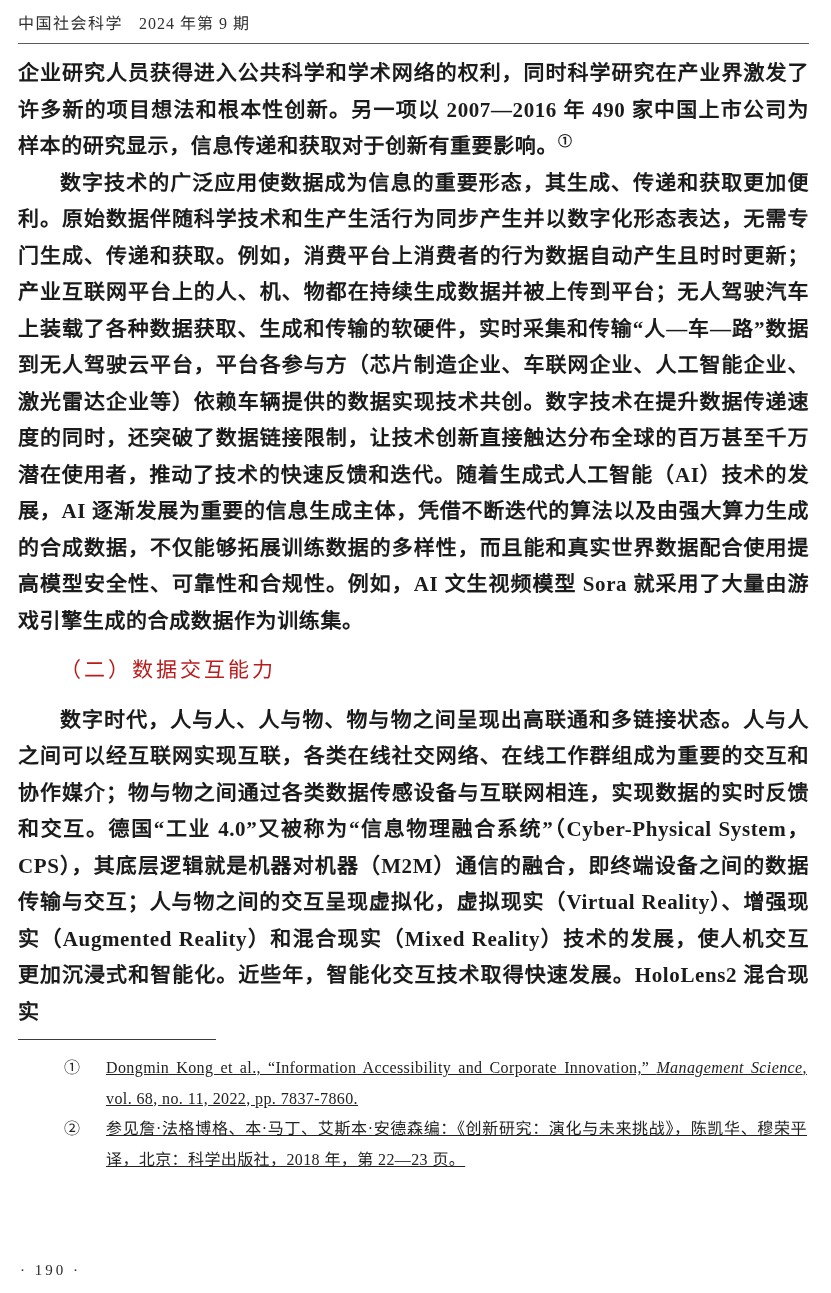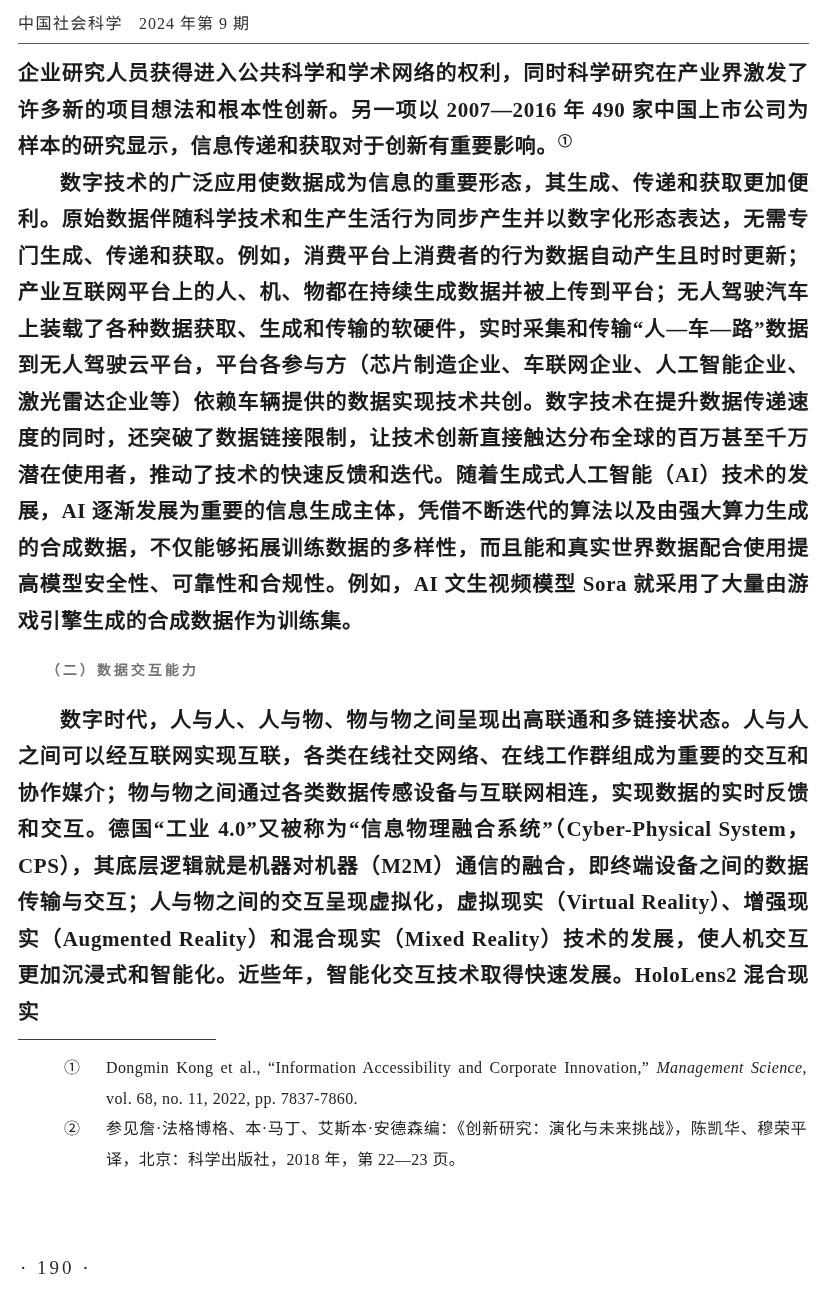--- a/index.html
+++ b/index.html
@@ -39,23 +39,23 @@
   .article p { margin: 0; text-indent: 2em; font-weight: bold; }
   .article p.no-indent { text-indent: 0; }
   .fn-ref {
     font-size: 14px;
     line-height: 0;
     vertical-align: 7px;
     letter-spacing: 0;
   }
   .section-heading {
     font-family: "Liberation Sans", "DejaVu Sans", sans-serif;
-    font-weight: 700;
-    font-size: 14px;
-    color: #737373;
+    font-weight: 400;
+    font-size: 21px;
+    color: #b91c1c;
     margin: 13px 0 13px 0;
     text-indent: 2em;
     letter-spacing: 3px;
     line-height: 36.5px;
   }
   
   .footnote-section { margin-top: 9px; }
   .fn-rule {
     width: 198px;
     border: none;
@@ -63,28 +63,28 @@
     margin: 0 0 13px 0;
   }
   .footnote {
     display: flex;
     margin-left: 46px;
     font-size: 16px;
     line-height: 30.5px;
     color: #222222;
   }
   .fn-marker { flex: 0 0 42px; width: 42px; }
-  .fn-text { flex: 1; text-align: justify; letter-spacing: 0.4px; padding-right: 2px; }
+  .fn-text { flex: 1; text-align: justify; letter-spacing: 0.4px; padding-right: 2px; text-decoration: underline; }
   .fn-text em { font-style: italic; }
   
   .page-number {
     position: absolute;
     left: 20px;
     bottom: 14px;
-    font-size: 19px;
+    font-size: 15px;
     letter-spacing: 3px;
     color: #2a2a2a;
     text-align: center;
   }
 </style>
 </head>
 <body>
 
 <div class="page">
 

